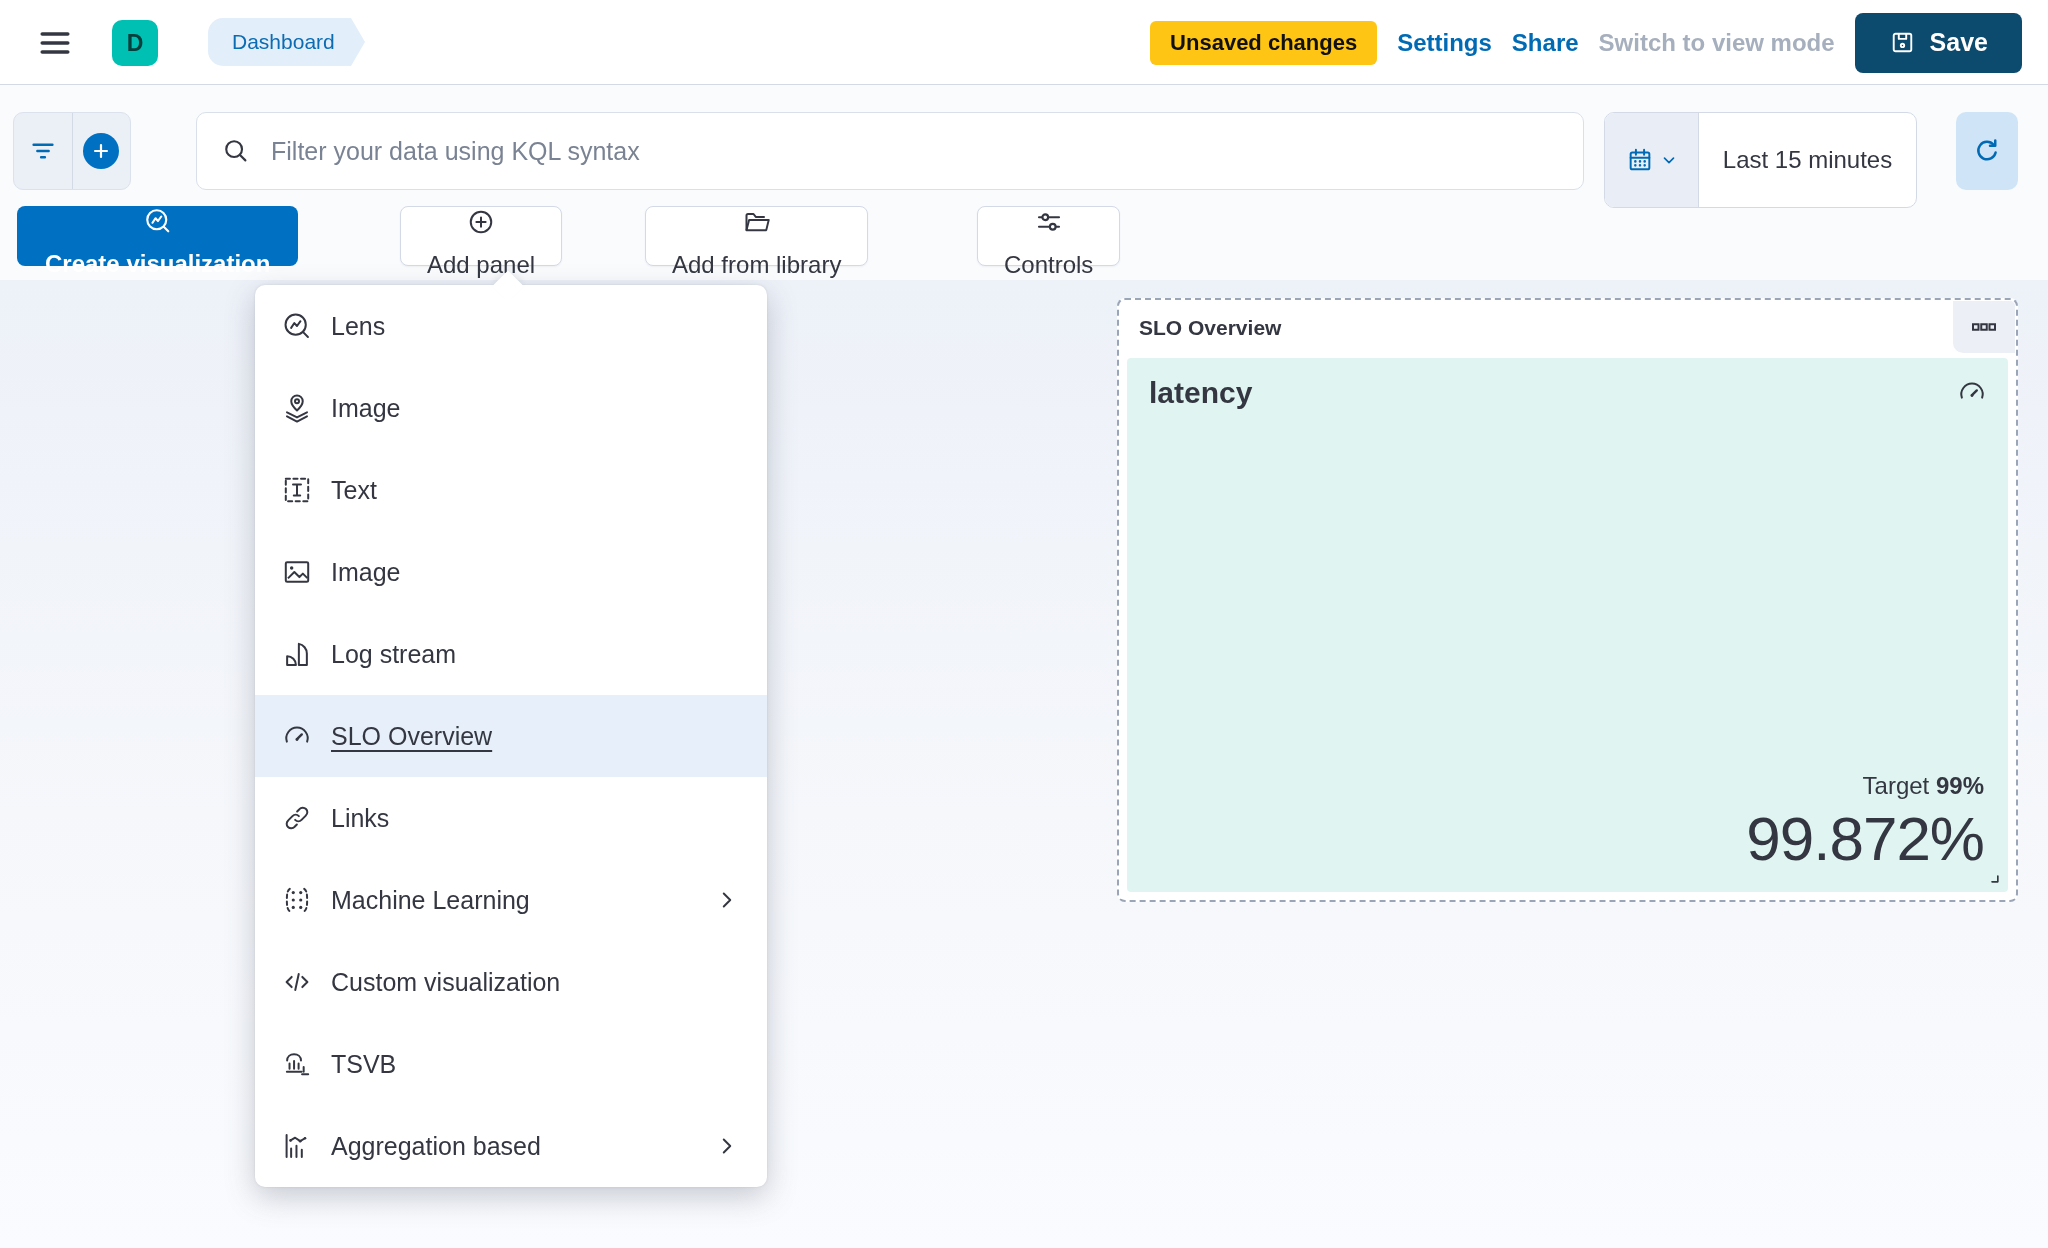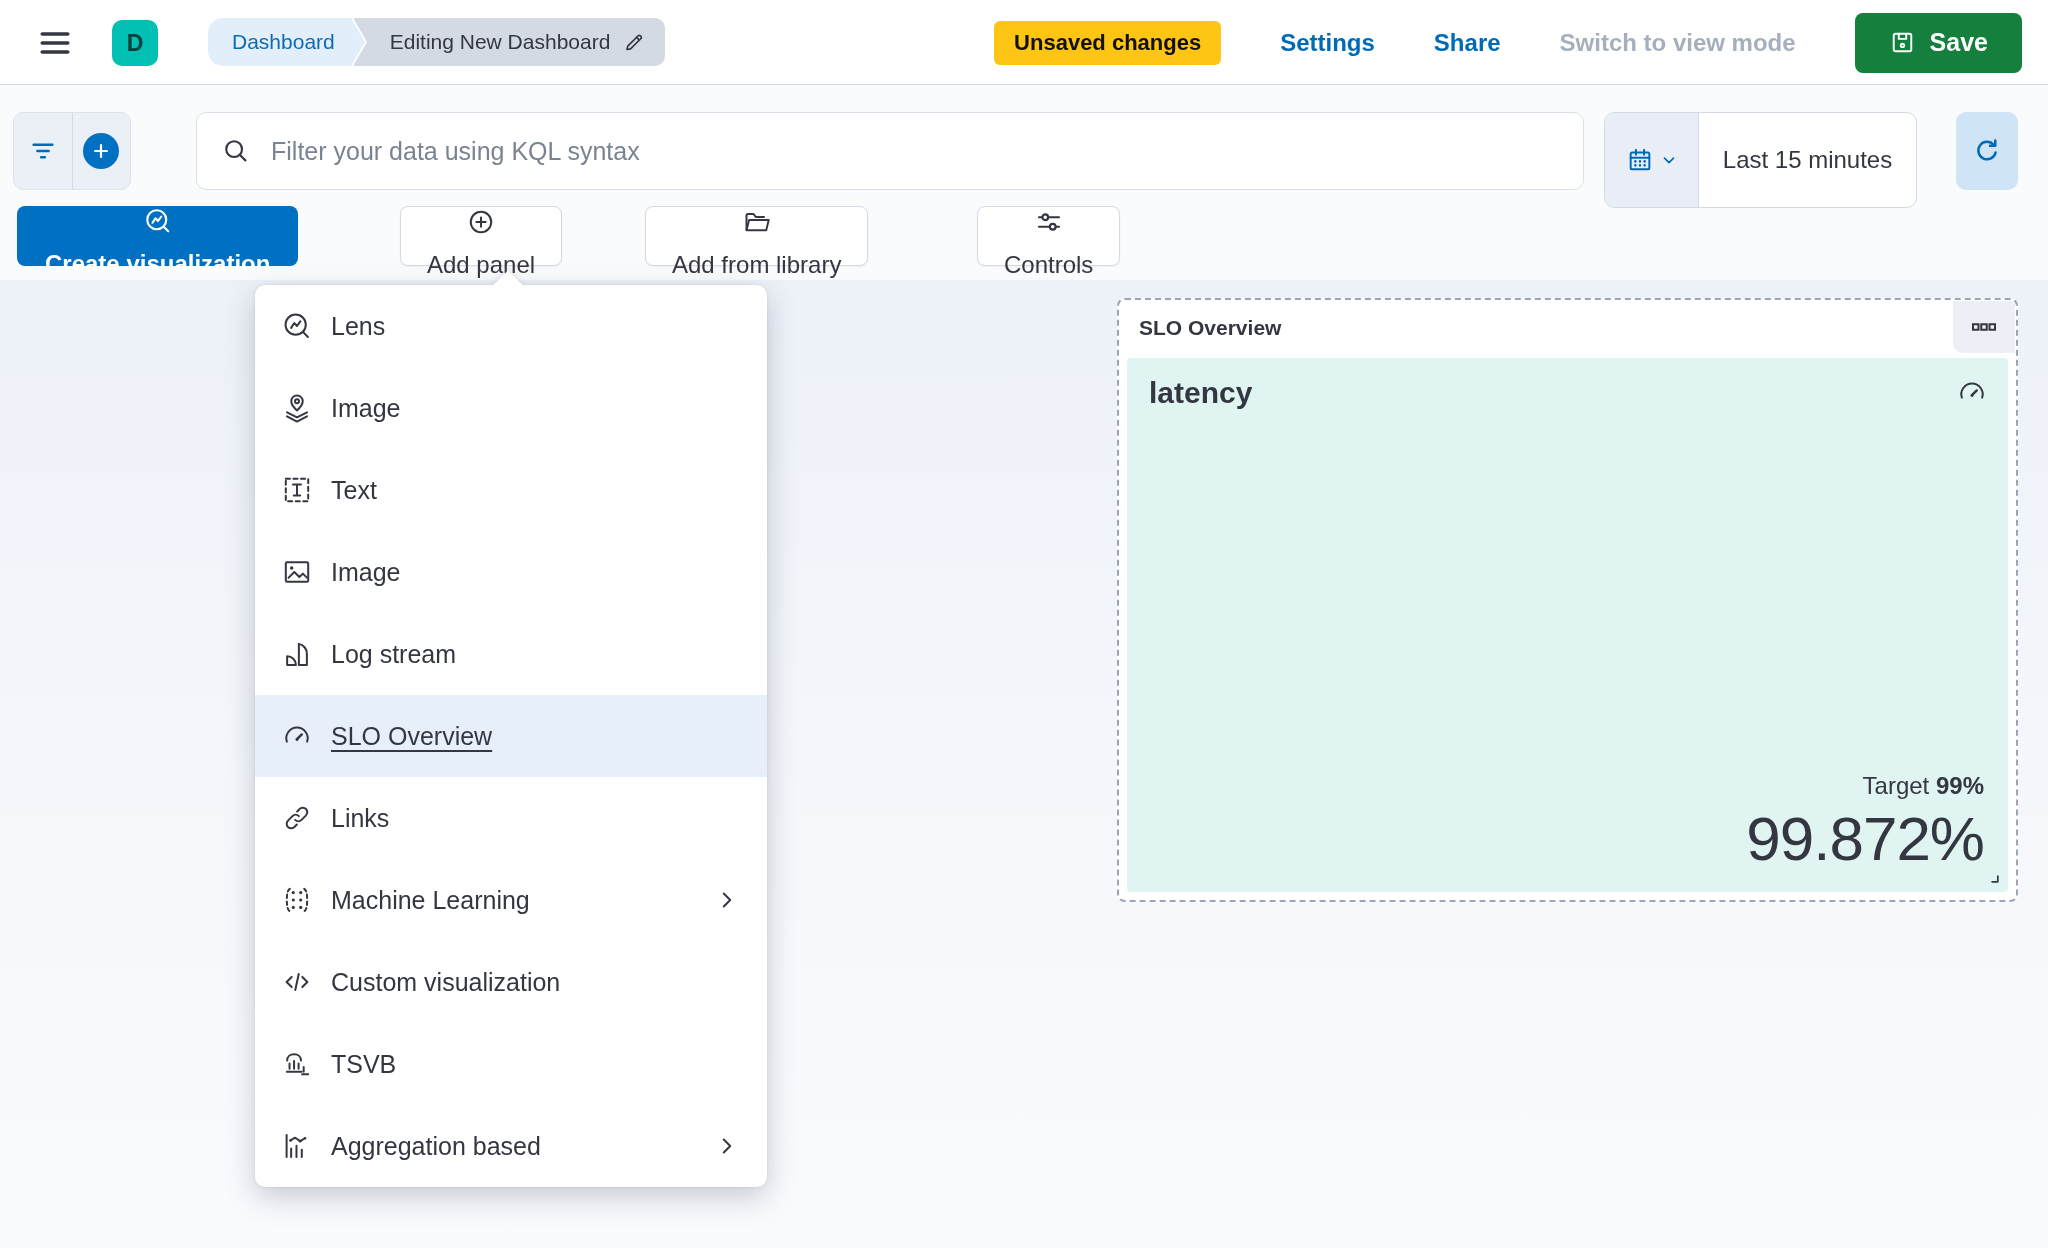--- a/index.html
+++ b/index.html
@@ -17,27 +17,27 @@
             align-items:center; justify-content:center; }
   .crumbs { position:absolute; left:208px; top:18px; height:48px; display:flex; align-items:stretch; }
   .crumb { display:flex; align-items:center; font-size:21px; font-weight:500; position:relative; }
   .crumb-first { background:#E2EEFA; color:#0B6CB3; border-radius:15px 0 0 15px; padding:0 16px 0 24px; z-index:2; }
   .crumb-first::after { content:""; position:absolute; left:100%; top:0; width:0; height:0;
             border-left:14px solid #E2EEFA; border-top:24px solid transparent; border-bottom:24px solid transparent; z-index:3; }
   .crumb-last { background:#D4DAE3; color:#343741; border-radius:0 10px 10px 0; padding:0 20px 0 36px; margin-left:3px; }
   .crumb-last::before { content:""; position:absolute; left:-1px; top:0; width:0; height:0;
             border-left:14px solid #fff; border-top:24px solid transparent; border-bottom:24px solid transparent; }
   .crumb-last .pencil { margin-left:12px; display:flex; }
-  .topbar-right { position:absolute; right:26px; top:0; height:85px; display:flex; align-items:center; gap:59px; }
+  .topbar-right { position:absolute; right:26px; top:0; height:85px; display:flex; align-items:center; gap:20px; }
   .badge-unsaved { background:#FEC514; color:#111; font-weight:600; font-size:22px; padding:9px 20px;
                    border-radius:6px; white-space:nowrap; }
   .toplink { font-size:24px; font-weight:600; color:#006BB4; background:none; border:none; cursor:pointer;
              font-family:"Liberation Sans", sans-serif; white-space:nowrap; }
   .toplink.disabled { color:#A6AFBD; cursor:default; }
-  .save-btn { display:flex; align-items:center; gap:14px; background:#15803d; color:#fff; font-weight:600;
+  .save-btn { display:flex; align-items:center; gap:14px; background:#0c4a6e; color:#fff; font-weight:600;
               font-size:25px; border:none; border-radius:8px; height:60px; padding:0 34px; cursor:pointer;
               font-family:"Liberation Sans", sans-serif; }
 
   
   .filter-group { position:absolute; left:13px; top:112px; width:118px; height:78px; background:#EBEFF6;
                   border:1px solid #DCE2EC; border-radius:10px; display:flex; z-index:30; }
   .filter-group .half { flex:1; display:flex; align-items:center; justify-content:center; cursor:pointer; }
   .filter-group .half + .half { border-left:1px solid #D3DAE6; }
   .plus-circle { width:36px; height:36px; border-radius:50%; background:#0071C2; display:flex;
                  align-items:center; justify-content:center; }
@@ -114,29 +114,20 @@
   <div class="topbar">
     <button class="hamburger">
       <svg width="36" height="36" viewBox="0 0 24 24" fill="none" stroke="#343741" stroke-width="2.4" stroke-linecap="round">
         <path d="M3.5 6h17M3.5 12h17M3.5 18h17"></path>
       </svg>
     </button>
     <div class="avatar">D</div>
 
     <div class="crumbs">
       <div class="crumb crumb-first">Dashboard</div>
-      <div class="crumb crumb-last">
-        <span>Editing New Dashboard</span>
-        <span class="pencil">
-          <svg width="23" height="23" viewBox="0 0 24 24" fill="none" stroke="#343741" stroke-width="1.7" stroke-linecap="round" stroke-linejoin="round">
-            <path d="M5.2 19.2l.8-3.4L16.6 5.2a2 2 0 0 1 2.9 2.9L8.9 18.7l-3.7.5z"></path>
-            <path d="M15.2 6.6l2.9 2.9"></path>
-          </svg>
-        </span>
-      </div>
     </div>
 
     <div class="topbar-right">
       <span class="badge-unsaved">Unsaved changes</span>
       <button class="toplink">Settings</button>
       <button class="toplink">Share</button>
       <button class="toplink disabled">Switch to view mode</button>
       <button class="save-btn">
         <span>
           <svg width="27" height="27" viewBox="0 0 24 24" fill="none" stroke="#fff" stroke-width="1.7" stroke-linejoin="round">

